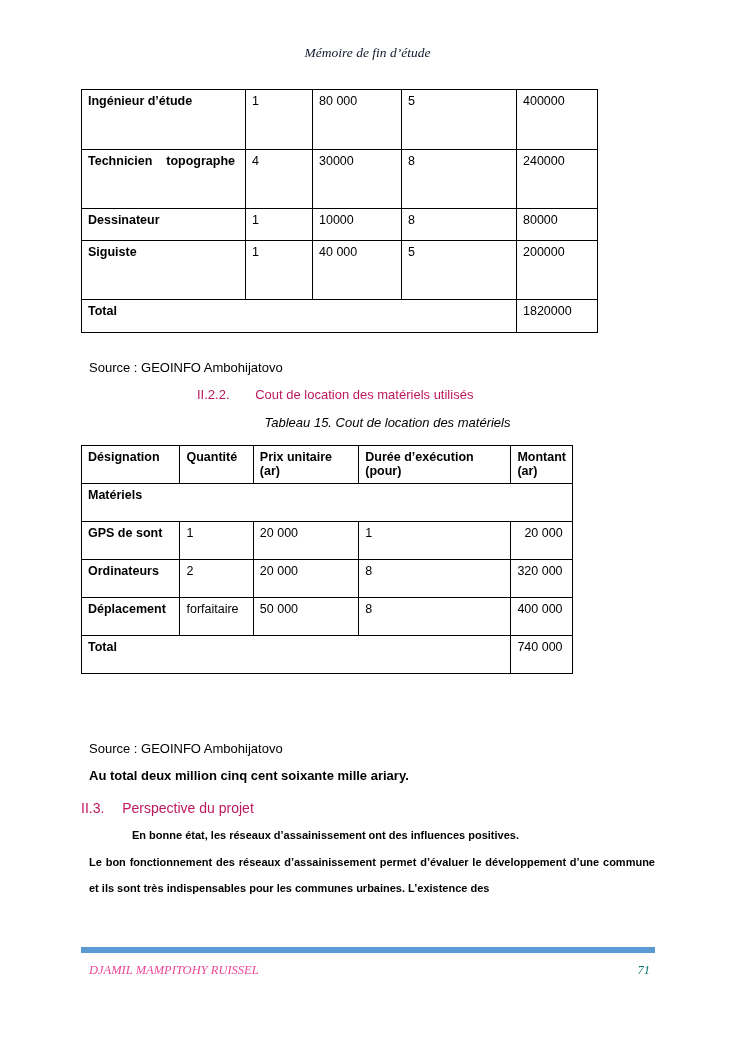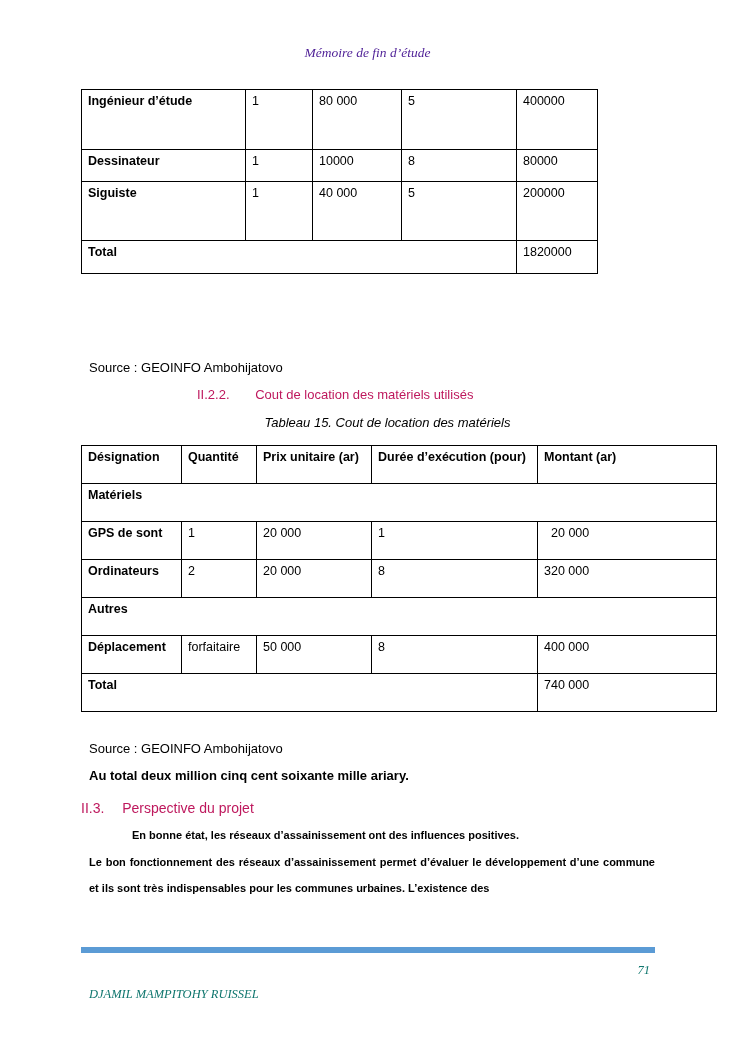--- a/index.html
+++ b/index.html
@@ -1,18 +1,18 @@
 <!DOCTYPE html>
 <html><head>
 <meta charset="utf-8">
 <style>
   html, body { margin:0; padding:0; background:#fff; }
   body { width:745px; height:1053px; position:relative; overflow:hidden; font-family:"Liberation Sans", sans-serif; color:#000; }
   .abs { position:absolute; }
-  .header { left:0; width:735px; top:45px; text-align:center; font-family:"Liberation Serif", serif; font-style:italic; font-size:13.5px; color:#4c1d95; }
+  .header { left:0; width:735px; top:45px; text-align:center; font-family:"Liberation Serif", serif; font-style:italic; font-size:13.5px; color:#0f172a; }
   table { border-collapse:collapse; position:absolute; font-size:12.5px;padding-left:25px; }
   td { border:1px solid #000; vertical-align:top; padding:4px 6px; box-sizing:border-box; }
   .b { font-weight:bold; }
   .center { }
   .txt { font-size:13px; }
   .blue { color:#be185d; }
   .para { font-size:11px; line-height:26px; text-align:justify;font-weight:bold; }
 </style>
 </head>
 <body>
@@ -20,20 +20,27 @@
 <div class="abs header">Mémoire de fin d’étude</div>
 
 <table style="left:81px; top:89px; width:517px;">
   <tbody>
       <tr style="height:60px;">
     <td class="b" style="width:164px;">Ingénieur d’étude</td>
     <td style="width:67px;">1</td>
     <td style="width:89px;">80 000</td>
     <td style="width:115px;">5</td>
     <td>400000</td>
+  </tr>
+  <tr style="height:59px;">
+    <td class="b" style="white-space:pre;">Technicien    topographe</td>
+    <td>4</td>
+    <td>30000</td>
+    <td>8</td>
+    <td>240000</td>
   </tr>
   <tr style="height:32px;">
     <td class="b">Dessinateur</td>
     <td>1</td>
     <td>10000</td>
     <td>8</td>
     <td>80000</td>
   </tr>
   <tr style="height:59px;">
     <td class="b">Siguiste</td>
@@ -51,21 +58,21 @@
 
 <div class="abs txt" style="left:89px; top:360px;">Source : GEOINFO Ambohijatovo</div>
 
 <div class="abs txt blue" style="left:197px; top:387px;">
   <span>II.2.2.</span>
   <span style="margin-left:22px;">Cout de location des matériels utilisés</span>
 </div>
 
 <div class="abs txt" style="left:0; width:735px; top:415px; text-align:center; font-style:italic;padding-left:20px;">Tableau 15. Cout de location des matériels</div>
 
-<table style="left:81px; top:445px; width:636px;">
+<table style="left:81px; top:445px; width:492px;">
   <tbody>
       <tr style="height:38px;">
     <td class="b" style="width:100px;">Désignation</td>
     <td class="b" style="width:75px;">Quantité</td>
     <td class="b" style="width:115px;">Prix unitaire (ar)</td>
     <td class="b" style="width:166px;">Durée d’exécution (pour)</td>
     <td class="b">Montant (ar)</td>
   </tr>
   <tr style="height:38px;">
     <td class="b center" colspan="5">Matériels</td>
@@ -76,23 +83,20 @@
     <td>20 000</td>
     <td>1</td>
     <td style="padding-left:13px;">20 000</td>
   </tr>
   <tr style="height:38px;">
     <td class="b">Ordinateurs</td>
     <td>2</td>
     <td>20 000</td>
     <td>8</td>
     <td>320 000</td>
-  </tr>
-  <tr style="height:38px;">
-    <td class="b center" colspan="5">Autres</td>
   </tr>
   <tr style="height:38px;">
     <td class="b">Déplacement</td>
     <td>forfaitaire</td>
     <td>50 000</td>
     <td>8</td>
     <td>400 000</td>
   </tr>
   <tr style="height:38px;">
     <td class="b" colspan="4">Total</td>
@@ -106,14 +110,14 @@
 
 <div class="abs blue" style="left:81px; top:800px; font-size:14px;">
   <span>II.3.</span>
   <span style="margin-left:14px;">Perspective du projet</span>
 </div>
 
 <div class="abs para" style="left:132px; top:822px;">En bonne état, les réseaux d’assainissement ont des influences positives.</div>
 <div class="abs para" style="left:89px; top:849px; width:566px;">Le bon fonctionnement des réseaux d’assainissement permet d’évaluer le développement d’une commune et ils sont très indispensables pour les communes urbaines. L’existence des</div>
 
 <div class="abs" style="left:81px; top:947px; width:574px; height:6px; background:#5b9bd5;"></div>
-<div class="abs" style="left:89px; top:963px; font-family:'Liberation Serif', serif; font-style:italic; font-size:12.5px; color:#0f766e;margin-top:24px;">DJAMIL MAMPITOHY RUISSEL</div>
+<div class="abs" style="left:89px; top:963px; font-family:'Liberation Serif', serif; font-style:italic; font-size:12.5px; color:#ec4899;">DJAMIL MAMPITOHY RUISSEL</div>
 <div class="abs" style="left:600px; width:50px; top:963px; text-align:right; font-family:'Liberation Serif', serif; font-style:italic; font-size:12.5px; color:#0f766e;">71</div>
 
 </body></html>

